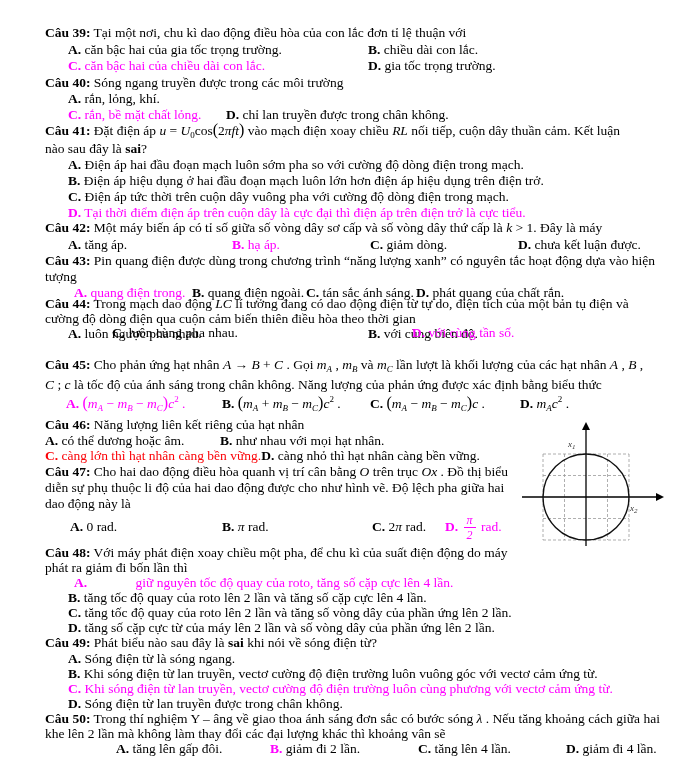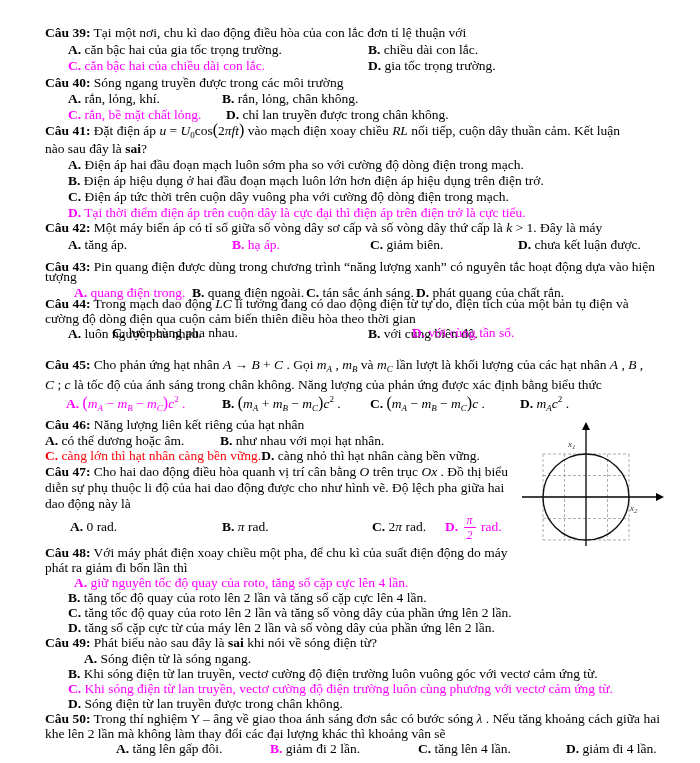--- a/index.html
+++ b/index.html
@@ -31,21 +31,20 @@
       </div>
       <div class="line" style="top: 58px;">
         <span class="col" style="left: 68px;"><span class="b" style="color: rgb(255, 0, 255);">C.</span><span style="color: rgb(255, 0, 255);"> căn bậc hai của chiều dài con lắc.</span></span>
         <span class="col" style="left: 368px;"><span class="b">D.</span><span> gia tốc trọng trường.</span></span>
       </div>
       <div class="line" style="top: 75px;">
         <span class="col" style="left: 45px;"><span class="b">Câu 40:</span><span> Sóng ngang truyền được trong các môi trường</span></span>
       </div>
       <div class="line" style="top: 91px;">
         <span class="col" style="left: 68px;"><span class="b">A.</span><span> rắn, lỏng, khí.</span></span>
-        <span class="col" style="left: 222px;"><span class="b">B.</span><span> rắn, lỏng, chân không.</span></span>
       </div>
       <div class="line" style="top: 107px;">
         <span class="col" style="left: 68px;"><span class="b" style="color: rgb(255, 0, 255);">C.</span><span style="color: rgb(255, 0, 255);"> rắn, bề mặt chất lỏng.</span></span>
         <span class="col" style="left: 226px;"><span class="b">D.</span><span> chỉ lan truyền được trong chân không.</span></span>
       </div>
       <div class="line" style="top: 121px;">
         <span class="col" style="left: 45px;"><span class="b">Câu 41:</span><span> Đặt điện áp </span><span class="i">u</span><span> = </span><span class="i">U</span><span class="sb">0</span><span>cos</span><span style="font-size: 16px;">(</span><span>2</span><span class="i">πft</span><span style="font-size: 16px;">)</span><span> vào mạch điện xoay chiều </span><span class="i">RL</span><span> nối tiếp, cuộn dây thuần cảm. Kết luận</span></span>
       </div>
       <div class="line" style="top: 141px;">
         <span class="col" style="left: 45px;"><span>nào sau đây là </span><span class="b">sai</span><span>?</span></span>
@@ -61,24 +60,24 @@
       </div>
       <div class="line" style="top: 205px;">
         <span class="col" style="left: 68px;"><span class="b" style="color: rgb(255, 0, 255);">D.</span><span style="color: rgb(255, 0, 255);"> Tại thời điểm điện áp trên cuộn dây là cực đại thì điện áp trên điện trở là cực tiểu.</span></span>
       </div>
       <div class="line" style="top: 220px;">
         <span class="col" style="left: 45px;"><span class="b">Câu 42:</span><span> Một máy biến áp có tỉ số giữa số vòng dây sơ cấp và số vòng dây thứ cấp là </span><span class="i">k</span><span> &gt; 1. Đây là máy</span></span>
       </div>
       <div class="line" style="top: 237px;">
         <span class="col" style="left: 68px;"><span class="b">A.</span><span> tăng áp.</span></span>
         <span class="col" style="left: 222px; margin-left: 10px;"><span class="b" style="color: rgb(255, 0, 255);">B.</span><span style="color: rgb(255, 0, 255);"> hạ áp.</span></span>
-        <span class="col" style="left: 370px;"><span class="b">C.</span><span> giảm biên.</span></span>
+        <span class="col" style="left: 370px;"><span class="b">C.</span><span> giảm dòng.</span></span>
         <span class="col" style="left: 518px;"><span class="b">D.</span><span> chưa kết luận được.</span></span>
       </div>
-      <div class="line" style="top: 259px;">
+      <div class="line" style="top: 253px;">
         <span class="col" style="left: 45px;"><span class="b">Câu 43:</span><span> Pin quang điện được dùng trong chương trình “năng lượng xanh” có nguyên tắc hoạt động dựa vào hiện</span></span>
       </div>
       <div class="line" style="top: 269px;">
         <span class="col" style="left: 45px;"><span>tượng</span></span>
       </div>
       <div class="line" style="top: 285px;">
         <span class="col" style="left: 74px;"><span class="b" style="color: rgb(255, 0, 255);">A.</span><span style="color: rgb(255, 0, 255);"> quang điện trong.</span></span>
         <span class="col" style="left: 192px;"><span class="b">B.</span><span> quang điện ngoài.</span></span>
         <span class="col" style="left: 306px;"><span class="b">C.</span><span> tán sắc ánh sáng.</span></span>
         <span class="col" style="left: 416px;"><span class="b">D.</span><span> phát quang của chất rắn.</span></span>
@@ -134,36 +133,36 @@
         <span class="col" style="left: 372px; top: 7px;"><span class="b">C.</span><span> 2</span><span class="i">π</span><span> rad.</span></span>
         <span class="col" style="left: 445px; top: 2px;"><span class="b" style="color: rgb(255, 0, 255);">D.</span><span style="color: rgb(255, 0, 255);"> </span><span class="frac i" style="color: rgb(255, 0, 255);"><span class="num i">π</span><span class="den">2</span></span><span style="color: rgb(255, 0, 255);"> rad.</span></span>
       </div>
       <div class="line" style="top: 545px;">
         <span class="col" style="left: 45px;"><span class="b">Câu 48:</span><span> Với máy phát điện xoay chiều một pha, để chu kì của suất điện động do máy</span></span>
       </div>
       <div class="line" style="top: 560px;">
         <span class="col" style="left: 45px;"><span>phát ra giảm đi bốn lần thì</span></span>
       </div>
       <div class="line" style="top: 575px;">
-        <span class="col" style="left: 74px;"><span class="b" style="color: rgb(255, 0, 255);">A.</span><span style="color: rgb(255, 0, 255);"> giữ nguyên tốc độ quay của roto, tăng số cặp cực lên 4 lần.</span></span>
+        <span class="col" style="left: 74px;"><span class="b" style="color: rgb(255, 0, 255);">A.</span><span style="color: rgb(255, 0, 255); margin-left: 45px;"> giữ nguyên tốc độ quay của roto, tăng số cặp cực lên 4 lần.</span></span>
       </div>
       <div class="line" style="top: 590px;">
         <span class="col" style="left: 68px;"><span class="b">B.</span><span> tăng tốc độ quay của roto lên 2 lần và tăng số cặp cực lên 4 lần.</span></span>
       </div>
       <div class="line" style="top: 605px;">
         <span class="col" style="left: 68px;"><span class="b">C.</span><span> tăng tốc độ quay của roto lên 2 lần và tăng số vòng dây của phần ứng lên 2 lần.</span></span>
       </div>
       <div class="line" style="top: 620px; padding-left: 20px;">
         <span class="col" style="left: 68px;"><span class="b">D.</span><span> tăng số cặp cực từ của máy lên 2 lần và số vòng dây của phần ứng lên 2 lần.</span></span>
       </div>
       <div class="line" style="top: 635px;">
         <span class="col" style="left: 45px;"><span class="b">Câu 49:</span><span> Phát biểu nào sau đây là </span><span class="b">sai</span><span> khi nói về sóng điện từ?</span></span>
       </div>
       <div class="line" style="top: 651px;">
-        <span class="col" style="left: 84px;"><span class="b">A.</span><span> Sóng điện từ là sóng ngang.</span></span>
+        <span class="col" style="left: 68px;"><span class="b">A.</span><span> Sóng điện từ là sóng ngang.</span></span>
       </div>
       <div class="line" style="top: 666px;">
         <span class="col" style="left: 68px;"><span class="b">B.</span><span> Khi sóng điện từ lan truyền, vectơ cường độ điện trường luôn vuông góc với vectơ cảm ứng từ.</span></span>
       </div>
       <div class="line" style="top: 681px;">
         <span class="col" style="left: 68px;"><span class="b" style="color: rgb(255, 0, 255);">C.</span><span style="color: rgb(255, 0, 255);"> Khi sóng điện từ lan truyền, vectơ cường độ điện trường luôn cùng phương với vectơ cảm ứng từ.</span></span>
       </div>
       <div class="line" style="top: 696px;">
         <span class="col" style="left: 68px;"><span class="b">D.</span><span> Sóng điện từ lan truyền được trong chân không.</span></span>
       </div>

